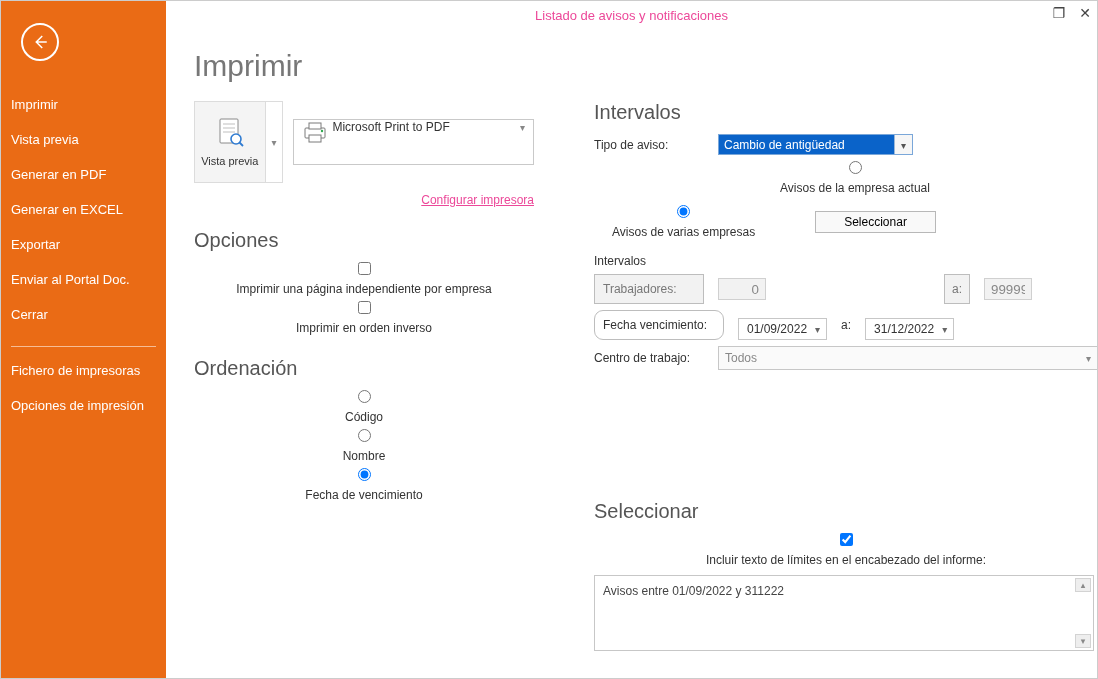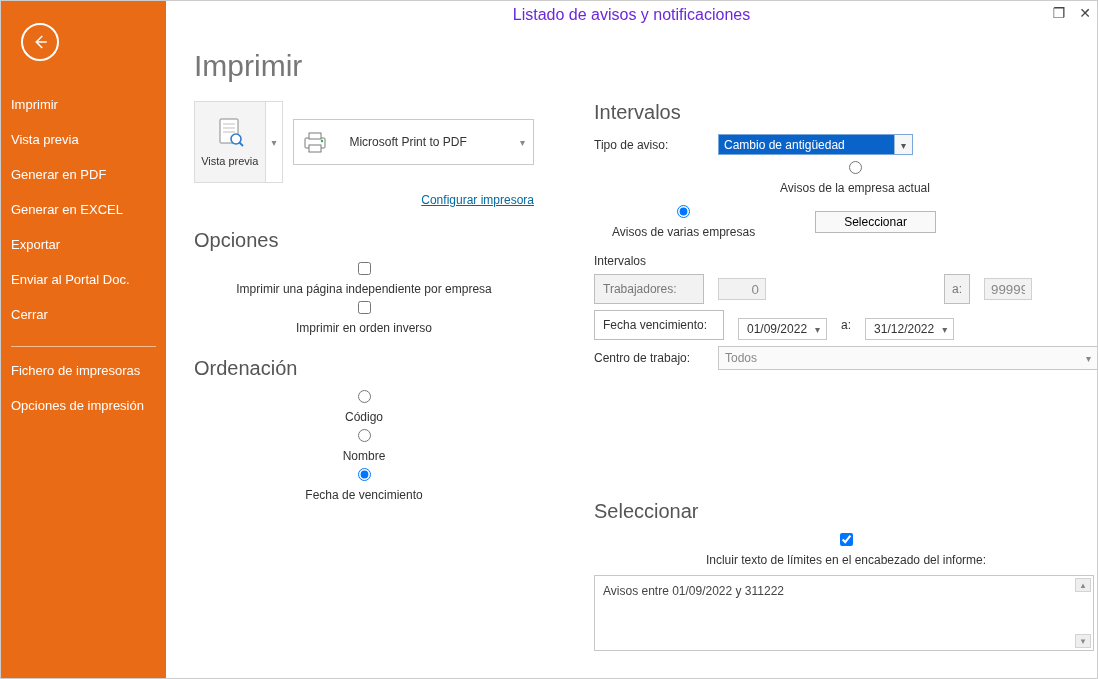--- a/index.html
+++ b/index.html
@@ -16,21 +16,21 @@
     position: relative;
   }
   .titlebar {
     position: absolute;
     top: 0; left: 165px; right: 0;
     height: 28px;
     display: flex;
     align-items: center;
     justify-content: center;
   }
-  .titlebar .title { font-size: 16px; color: #6d28d9; }
+  .titlebar .title { font-size: 13px; color: #ec4899; }
   .win-controls {
     position: absolute;
     right: 6px; top: 4px;
     display: flex;
     gap: 14px;
   }
   .win-controls span { font-size: 14px; cursor: default; color:#444; }
 
   .sidebar {
     position: absolute;
@@ -88,36 +88,36 @@
   .vista-drop {
     width: 18px; height: 82px;
     border: 1px solid #dcdcdc; border-left:none;
     background:#fff; display:flex; align-items:center; justify-content:center;
     color:#888;
   }
   .printer-select {
     margin-left: 10px;
     height: 46px; width: 242px;
     border: 1px solid #c9c9c9;
-    display:flex; align-items:center;
+    display:flex; 
     padding: 0 8px;
-    gap:21px;
+    gap:4px;
     margin-top: 18px;
     position:relative;
   }
   .printer-select .chev {
     position:absolute; right:8px; color:#888;
   }
   .config-link {
     text-align: right;
     margin-top: 10px;
     width: 340px;
   }
   .config-link a {
-    color: #0369a1;
+    color: #ec4899;
     font-size: 12px;
     text-decoration: underline;
   }
 
   h2.section {
     font-size: 20px;
     font-weight: 400;
     color: #555;
     margin: 22px 0 10px 0;
   }
@@ -314,21 +314,21 @@
 
       <div class="field-row">
         <span class="pill-input ro" style="width:110px;">Trabajadores:</span>
         <input class="num-box" readonly="" value="0" style="">
         <span style="flex:0 0 150px;"></span>
         <span class="pill-input ro" style="width:26px; justify-content:center;">a:</span>
         <input class="num-box" readonly="" value="99999" style="">
       </div>
 
       <div class="field-row">
-        <span class="pill-input" style="width:130px;">Fecha vencimiento:</span>
+        <span class="pill-input" style="width:130px;border-radius:9px;">Fecha vencimiento:</span>
         <span class="date-box">
           <span>01/09/2022</span>
           <span class="chev"></span>
         </span>
         <span>a:</span>
         <span class="date-box">
           <span>31/12/2022</span>
           <span class="chev"></span>
         </span>
       </div>

